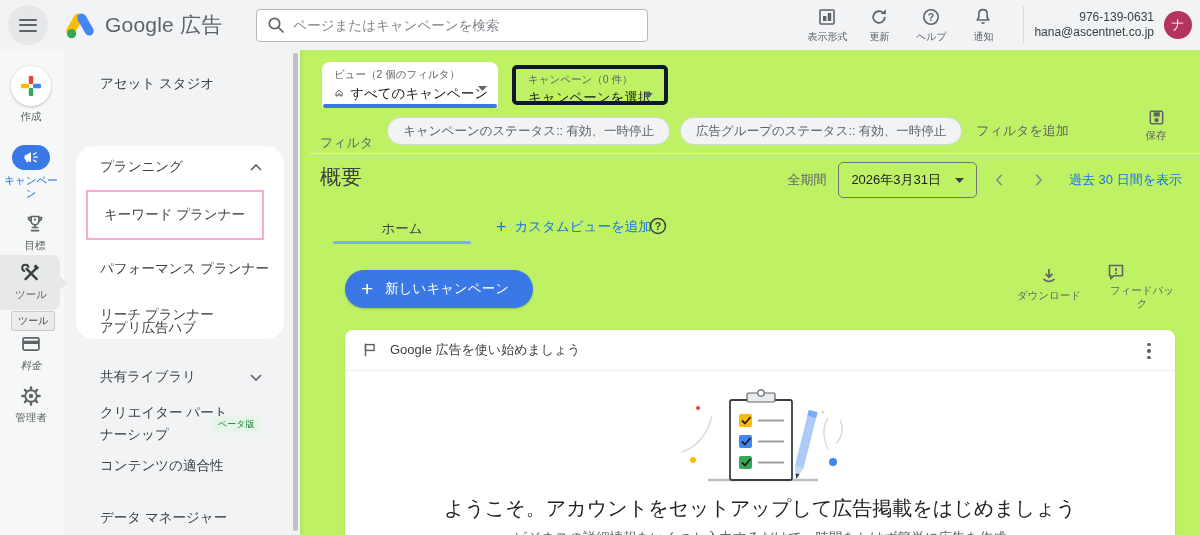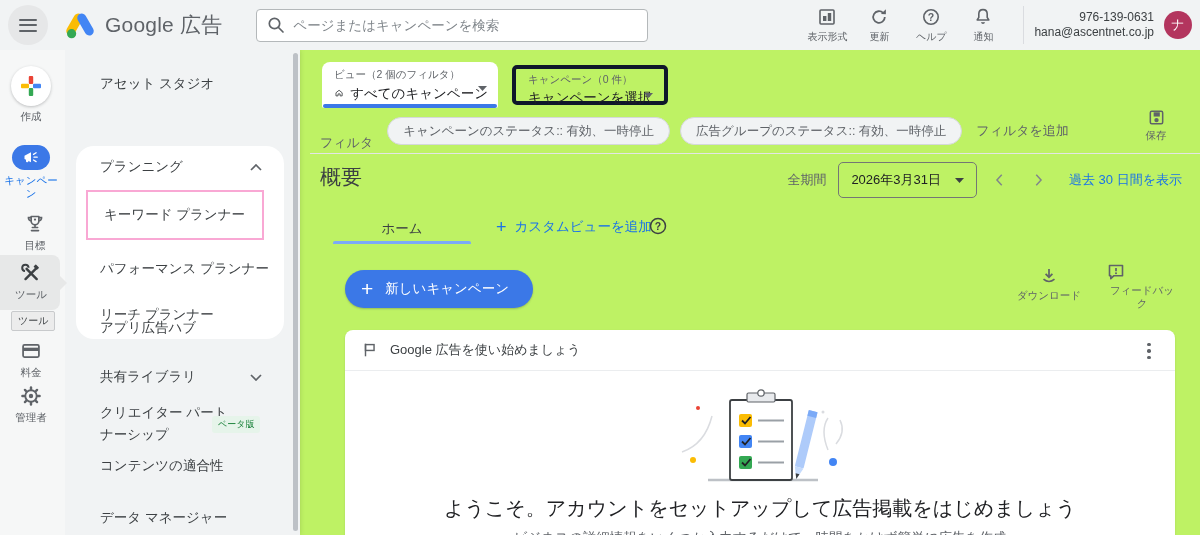--- a/index.html
+++ b/index.html
@@ -204,21 +204,21 @@
       <line x1="5" y1="15.5" x2="14.5" y2="6" stroke="#3c4043" stroke-width="2.2" stroke-linecap="round"></line>
       <line x1="6" y1="6.2" x2="15.2" y2="15.5" stroke="#3c4043" stroke-width="2.2" stroke-linecap="round"></line>
       <path d="M7.8 5.2A2.9 2.9 0 1 0 4.6 8.3" fill="none" stroke="#3c4043" stroke-width="1.8"></path>
       <rect x="12.6" y="3.2" width="4.4" height="3" rx="0.6" fill="#3c4043" transform="rotate(45 14.8 4.7)"></rect>
     </svg>
     <span class="rail-label">ツール</span>
   </div>
 
   <div class="rail-tooltip">ツール</div>
 
-  <div class="rail-item" style="top:290px;">
+  <div class="rail-item" style="top:283px;font-style:italic;">
     <svg width="22" height="22" viewBox="0 0 20 20">
       <rect x="2.8" y="4.5" width="14.4" height="11" rx="1.3" fill="none" stroke="#5f6368" stroke-width="1.6"></rect>
       <rect x="2.8" y="7" width="14.4" height="3" fill="#5f6368"></rect>
     </svg>
     <span class="rail-label">料金</span>
   </div>
 
   <div class="rail-item" style="top:335px;">
     <svg width="22" height="22" viewBox="0 0 20 20">
       <circle cx="10" cy="10" r="5.2" fill="none" stroke="#5f6368" stroke-width="1.7"></circle>

